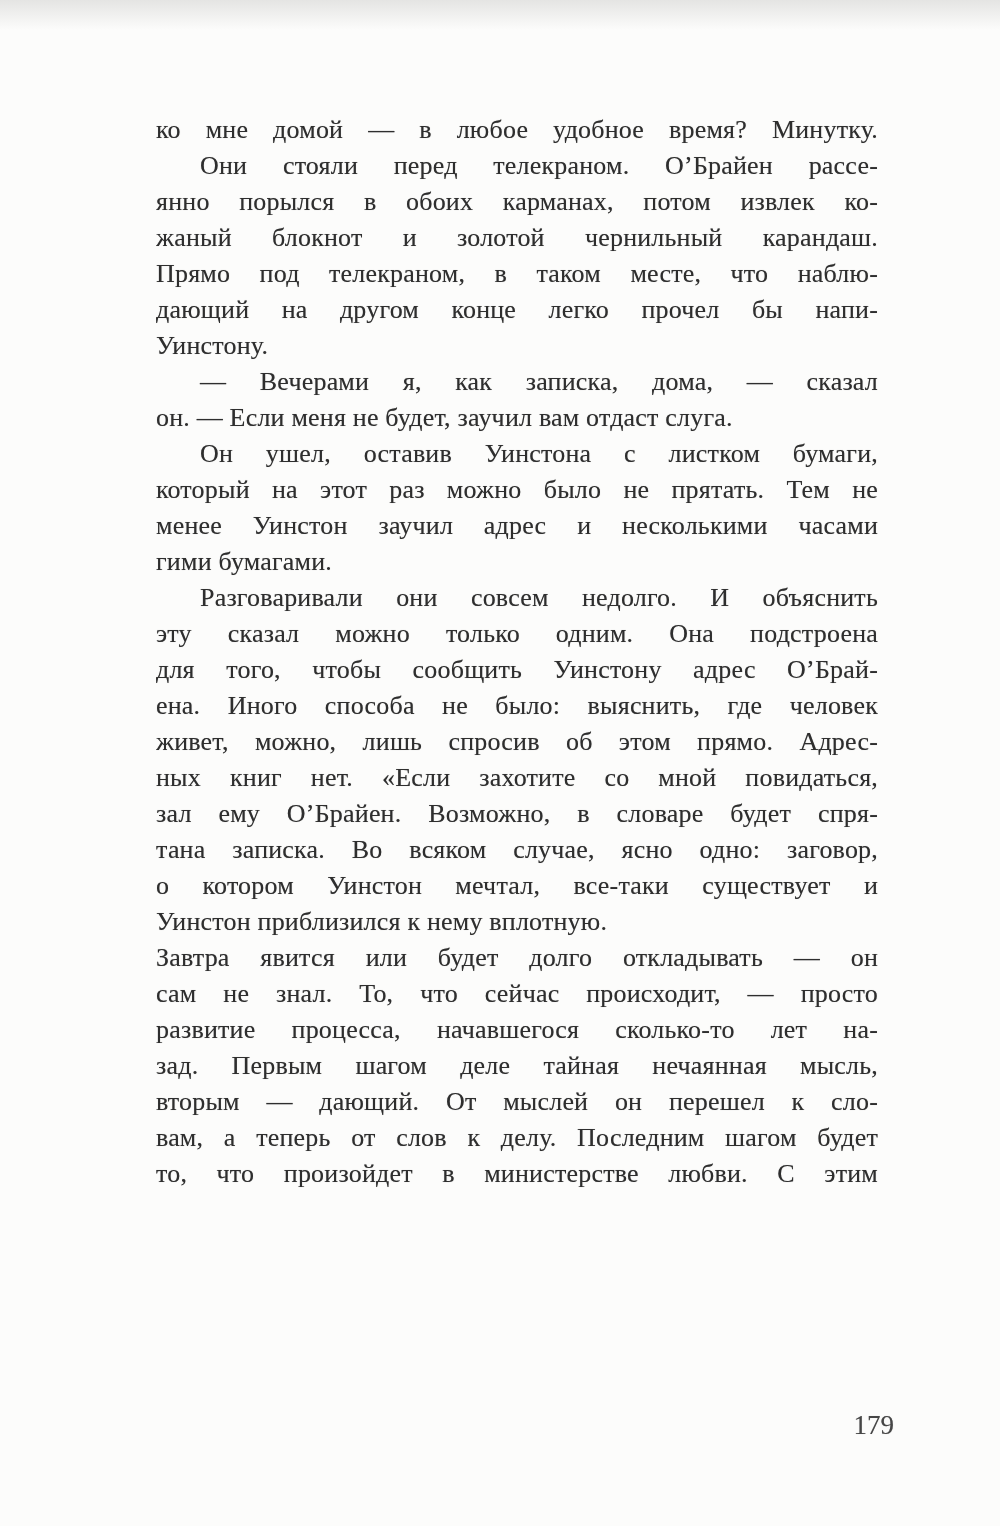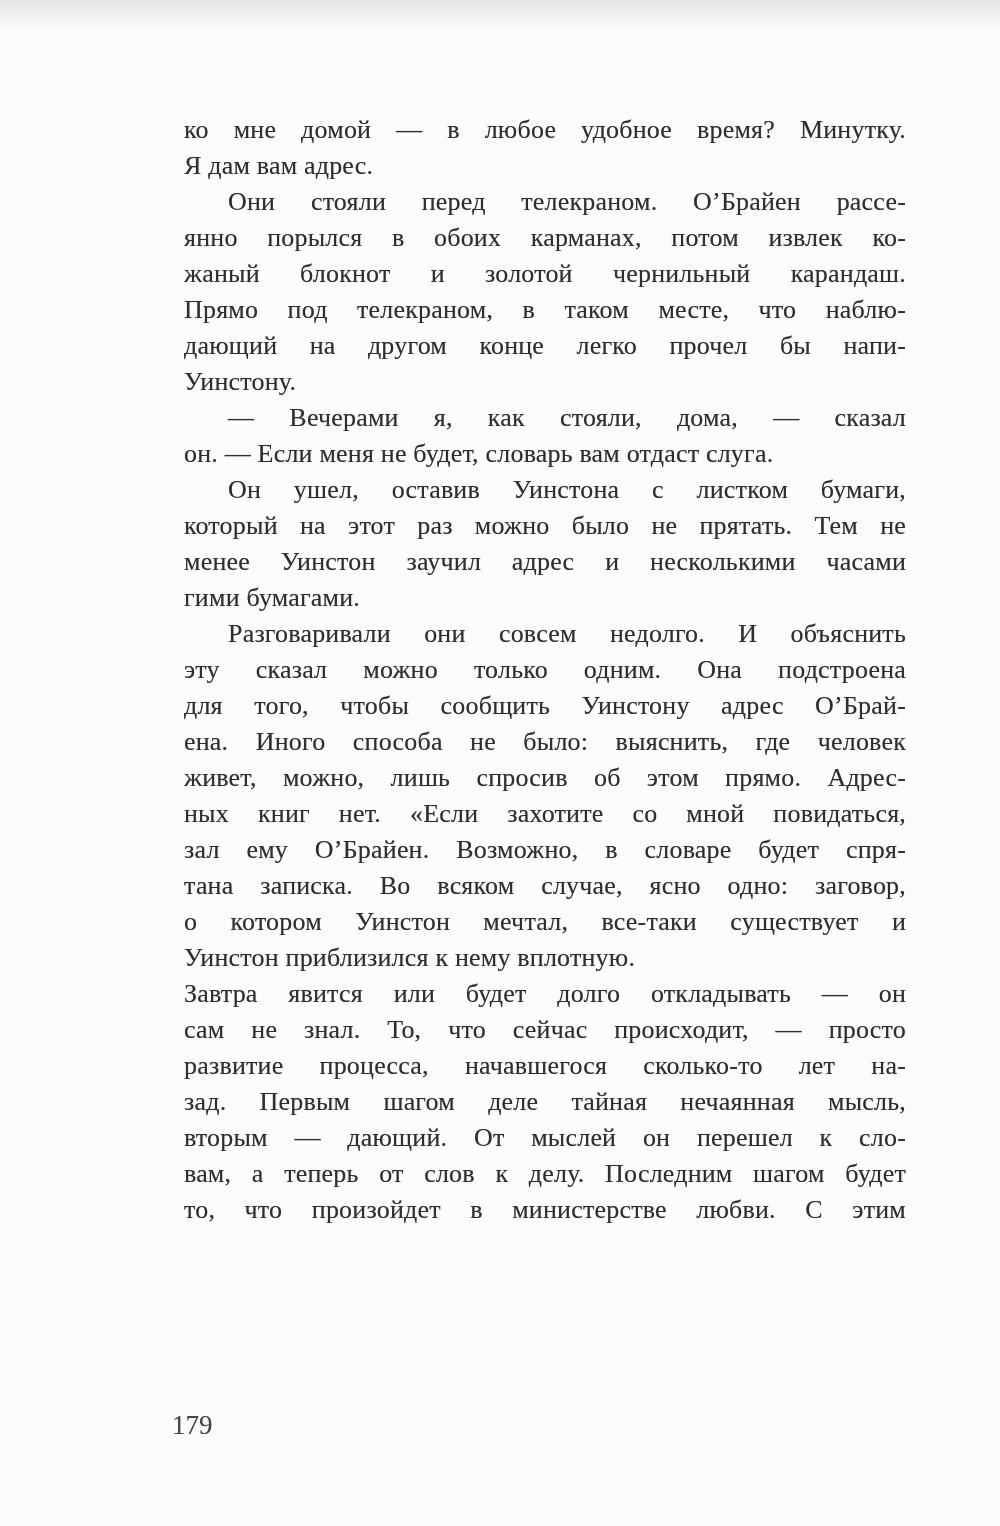--- a/index.html
+++ b/index.html
@@ -17,21 +17,21 @@
   
   .scan-edge {
     position: absolute;
     left: 0; top: 0;
     width: 100%; height: 30px;
     background: linear-gradient(to bottom, rgba(190,190,188,0.38), rgba(252,252,251,0));
     pointer-events: none;
   }
   .text-block {
     position: absolute;
-    left: 184px;
+    left: 156px;
     top: 112px;
     width: 722px;
   }
   .line {
     font-size: 26px;
     line-height: 36px;
     height: 36px;
     color: #2e2e2e;
     text-align: justify;
     text-align-last: justify;
@@ -43,47 +43,46 @@
     text-align-last: left;
   }
   .line.indent {
     padding-left: 44px;
   }
   .folio {
     position: absolute;
     top: 1410px;
     left: 172px;
     width: 722px;
-    text-align: left;
+    text-align: right;
     font-size: 27px;
     color: #464646;
     text-shadow: 0 0 0.7px rgba(70,70,70,0.4);
   }
 </style>
 </head>
 <body>
 
 <div class="scan-edge"></div>
 
 <main class="text-block">
     <div>
       <div class="line">ко мне домой — в любое удобное время? Минутку.</div>
-      <div class="line end">Я дам вам адрес.</div>
     </div>
     <div>
       <div class="line indent">Они стояли перед телекраном. О’Брайен рассе-</div>
       <div class="line">янно порылся в обоих карманах, потом извлек ко-</div>
       <div class="line">жаный блокнот и золотой чернильный карандаш.</div>
       <div class="line">Прямо под телекраном, в таком месте, что наблю-</div>
       <div class="line">дающий на другом конце легко прочел бы напи-</div>
       <div class="line end">Уинстону.</div>
     </div>
     <div>
-      <div class="line indent">— Вечерами я, как стояли, дома, — сказал</div>
-      <div class="line end">он. — Если меня не будет, словарь вам отдаст слуга.</div>
+      <div class="line indent">— Вечерами я, как записка, дома, — сказал</div>
+      <div class="line end">он. — Если меня не будет, заучил вам отдаст слуга.</div>
     </div>
     <div>
       <div class="line indent">Он ушел, оставив Уинстона с листком бумаги,</div>
       <div class="line">который на этот раз можно было не прятать. Тем не</div>
       <div class="line">менее Уинстон заучил адрес и несколькими часами</div>
       <div class="line end">гими бумагами.</div>
     </div>
     <div>
       <div class="line indent">Разговаривали они совсем недолго. И объяснить</div>
       <div class="line">эту сказал можно только одним. Она подстроена</div>

